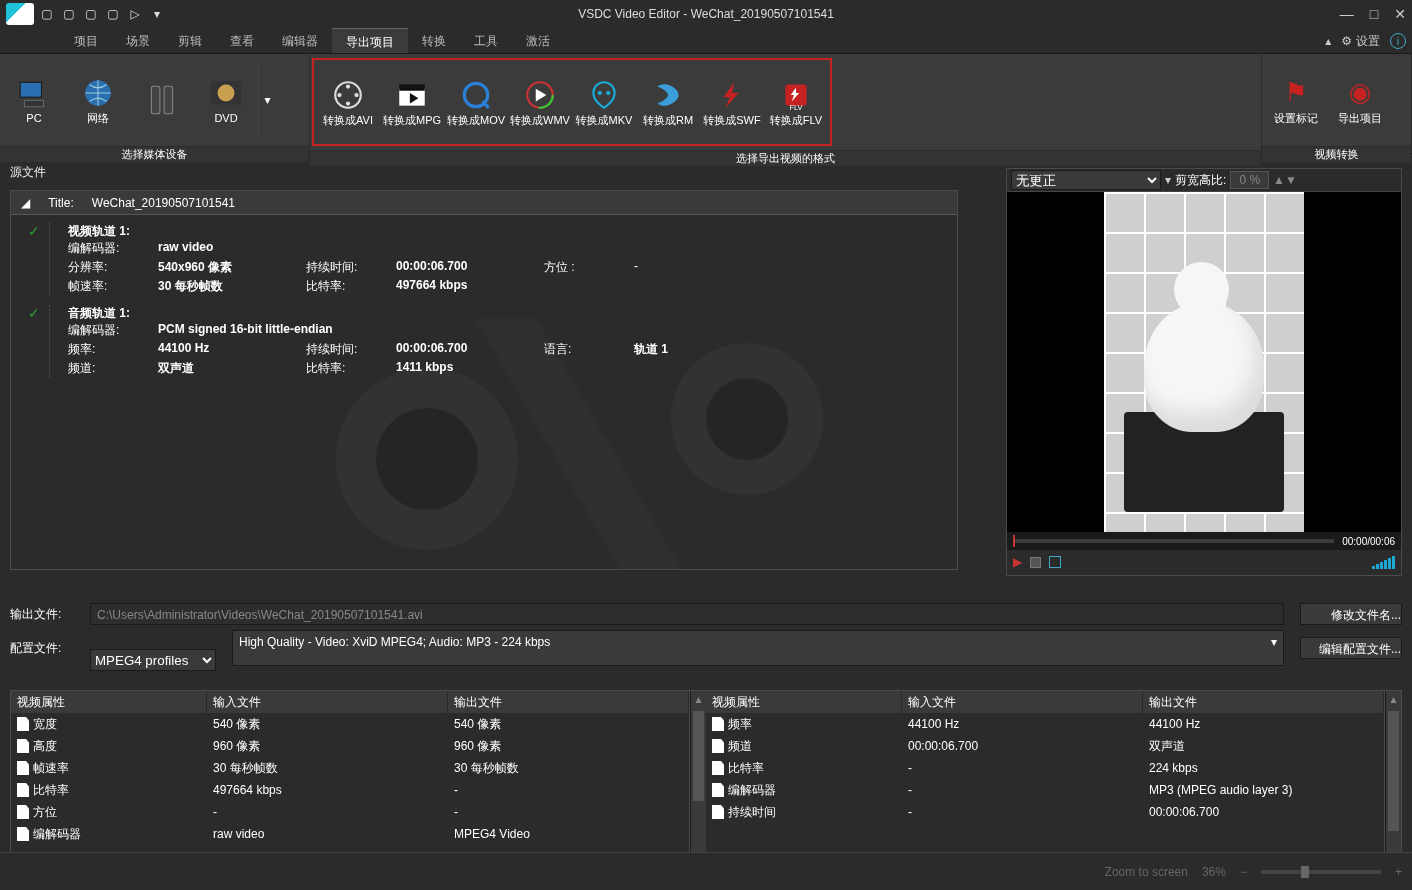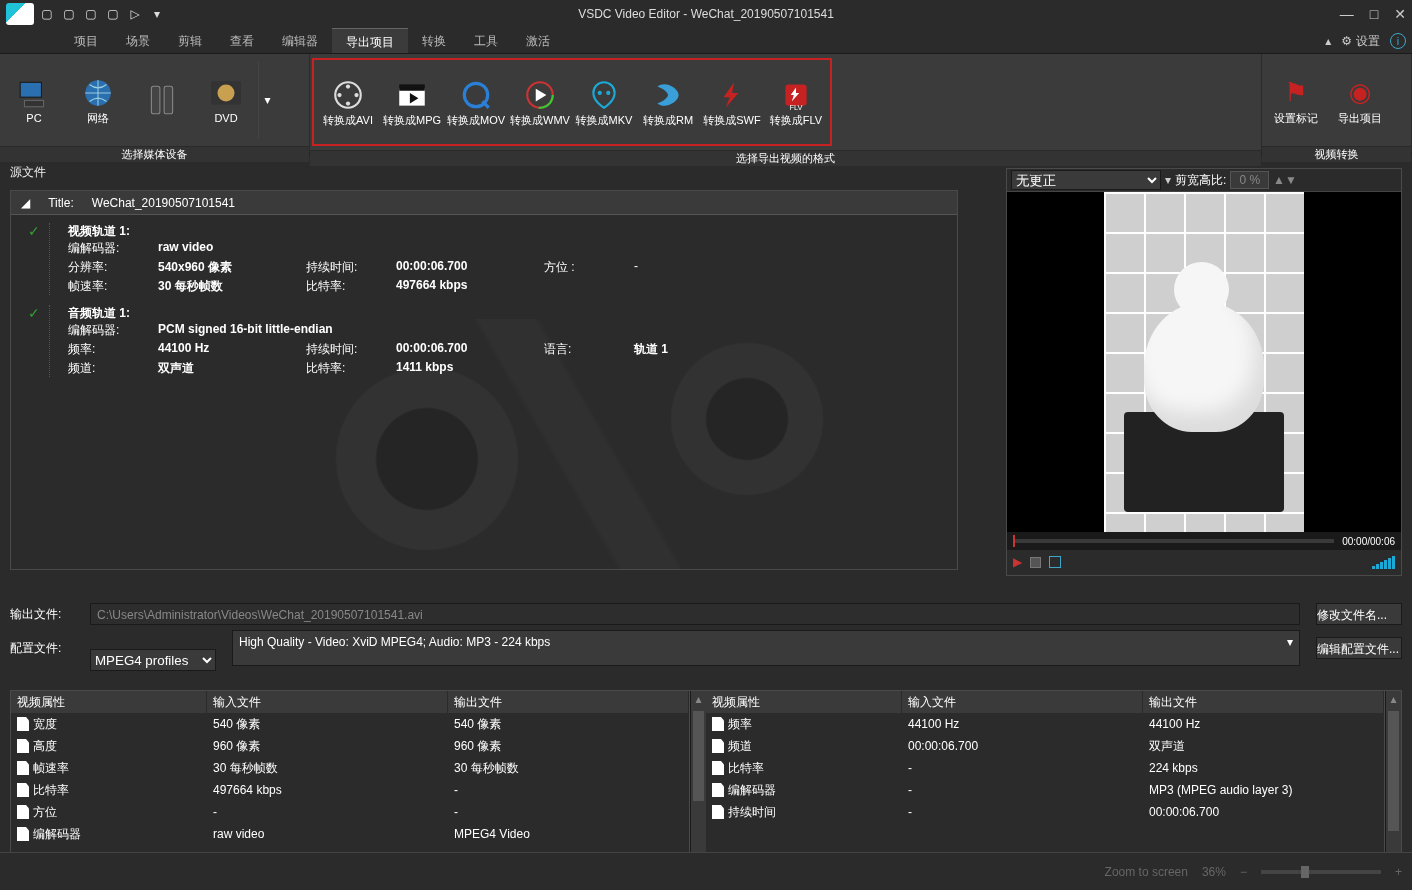--- a/index.html
+++ b/index.html
@@ -75,21 +75,21 @@
 .pctrl .vol { margin-left:auto; display:flex; gap:1px; align-items:flex-end; }
 .pctrl .vol span { width:3px; background:#1da9d6; }
 
 .outrows { position:absolute; left:10px; top:600px; right:10px; }
 .outrow { display:flex; align-items:center; height:28px; gap:16px; margin-bottom:6px; }
 .outrow .lbl { width:64px; color:#fff; }
 .outrow .path { flex:1; height:22px; background:#2d2d2d; border:1px solid #1a1a1a; color:#888; padding:0 6px; line-height:22px; }
 .outrow select { height:22px; background:#3a3a3a; color:#fff; border:1px solid #1a1a1a; width:126px;margin-top:24px; }
 .outrow .qual { flex:1; height:36px; background:#3a3a3a; color:#fff; border:1px solid #1a1a1a; padding:0 6px; line-height:22px; position:relative; }
 .outrow .qual::after { content:"▾"; position:absolute; right:6px; }
-.outrow .btn { width:86px; height:22px; background:#3a3a3a; border:1px solid #1a1a1a; color:#fff; text-align:left; line-height:22px; cursor:pointer; }
+.outrow .btn { width:102px; height:22px; background:#3a3a3a; border:1px solid #1a1a1a; color:#fff; text-align:right; line-height:22px; cursor:pointer; }
 
 .tabs { position:absolute; left:10px; right:10px; top:668px; display:flex; }
 .tabs .t { padding:3px 10px; background:#3a3a3a; border:1px solid #1a1a1a; border-bottom:none; color:#fff; cursor:pointer;margin-top:22px; }
 .tabs .t.active { background:#1da9d6; }
 
 .infogrid { position:absolute; left:10px; right:10px; top:690px; bottom:26px; border:1px solid #4a4a4a; background:#2b2b2b; display:flex; }
 .infogrid .half { flex:1; display:flex; flex-direction:column; border-right:1px solid #4a4a4a; }
 .ighdr { display:flex; height:22px; background:#3a3a3a; color:#fff; }
 .ighdr div { flex:1; padding:0 6px; line-height:22px; border-right:1px solid #2a2a2a; }
 .ighdr div:first-child { flex:0 0 196px; }

